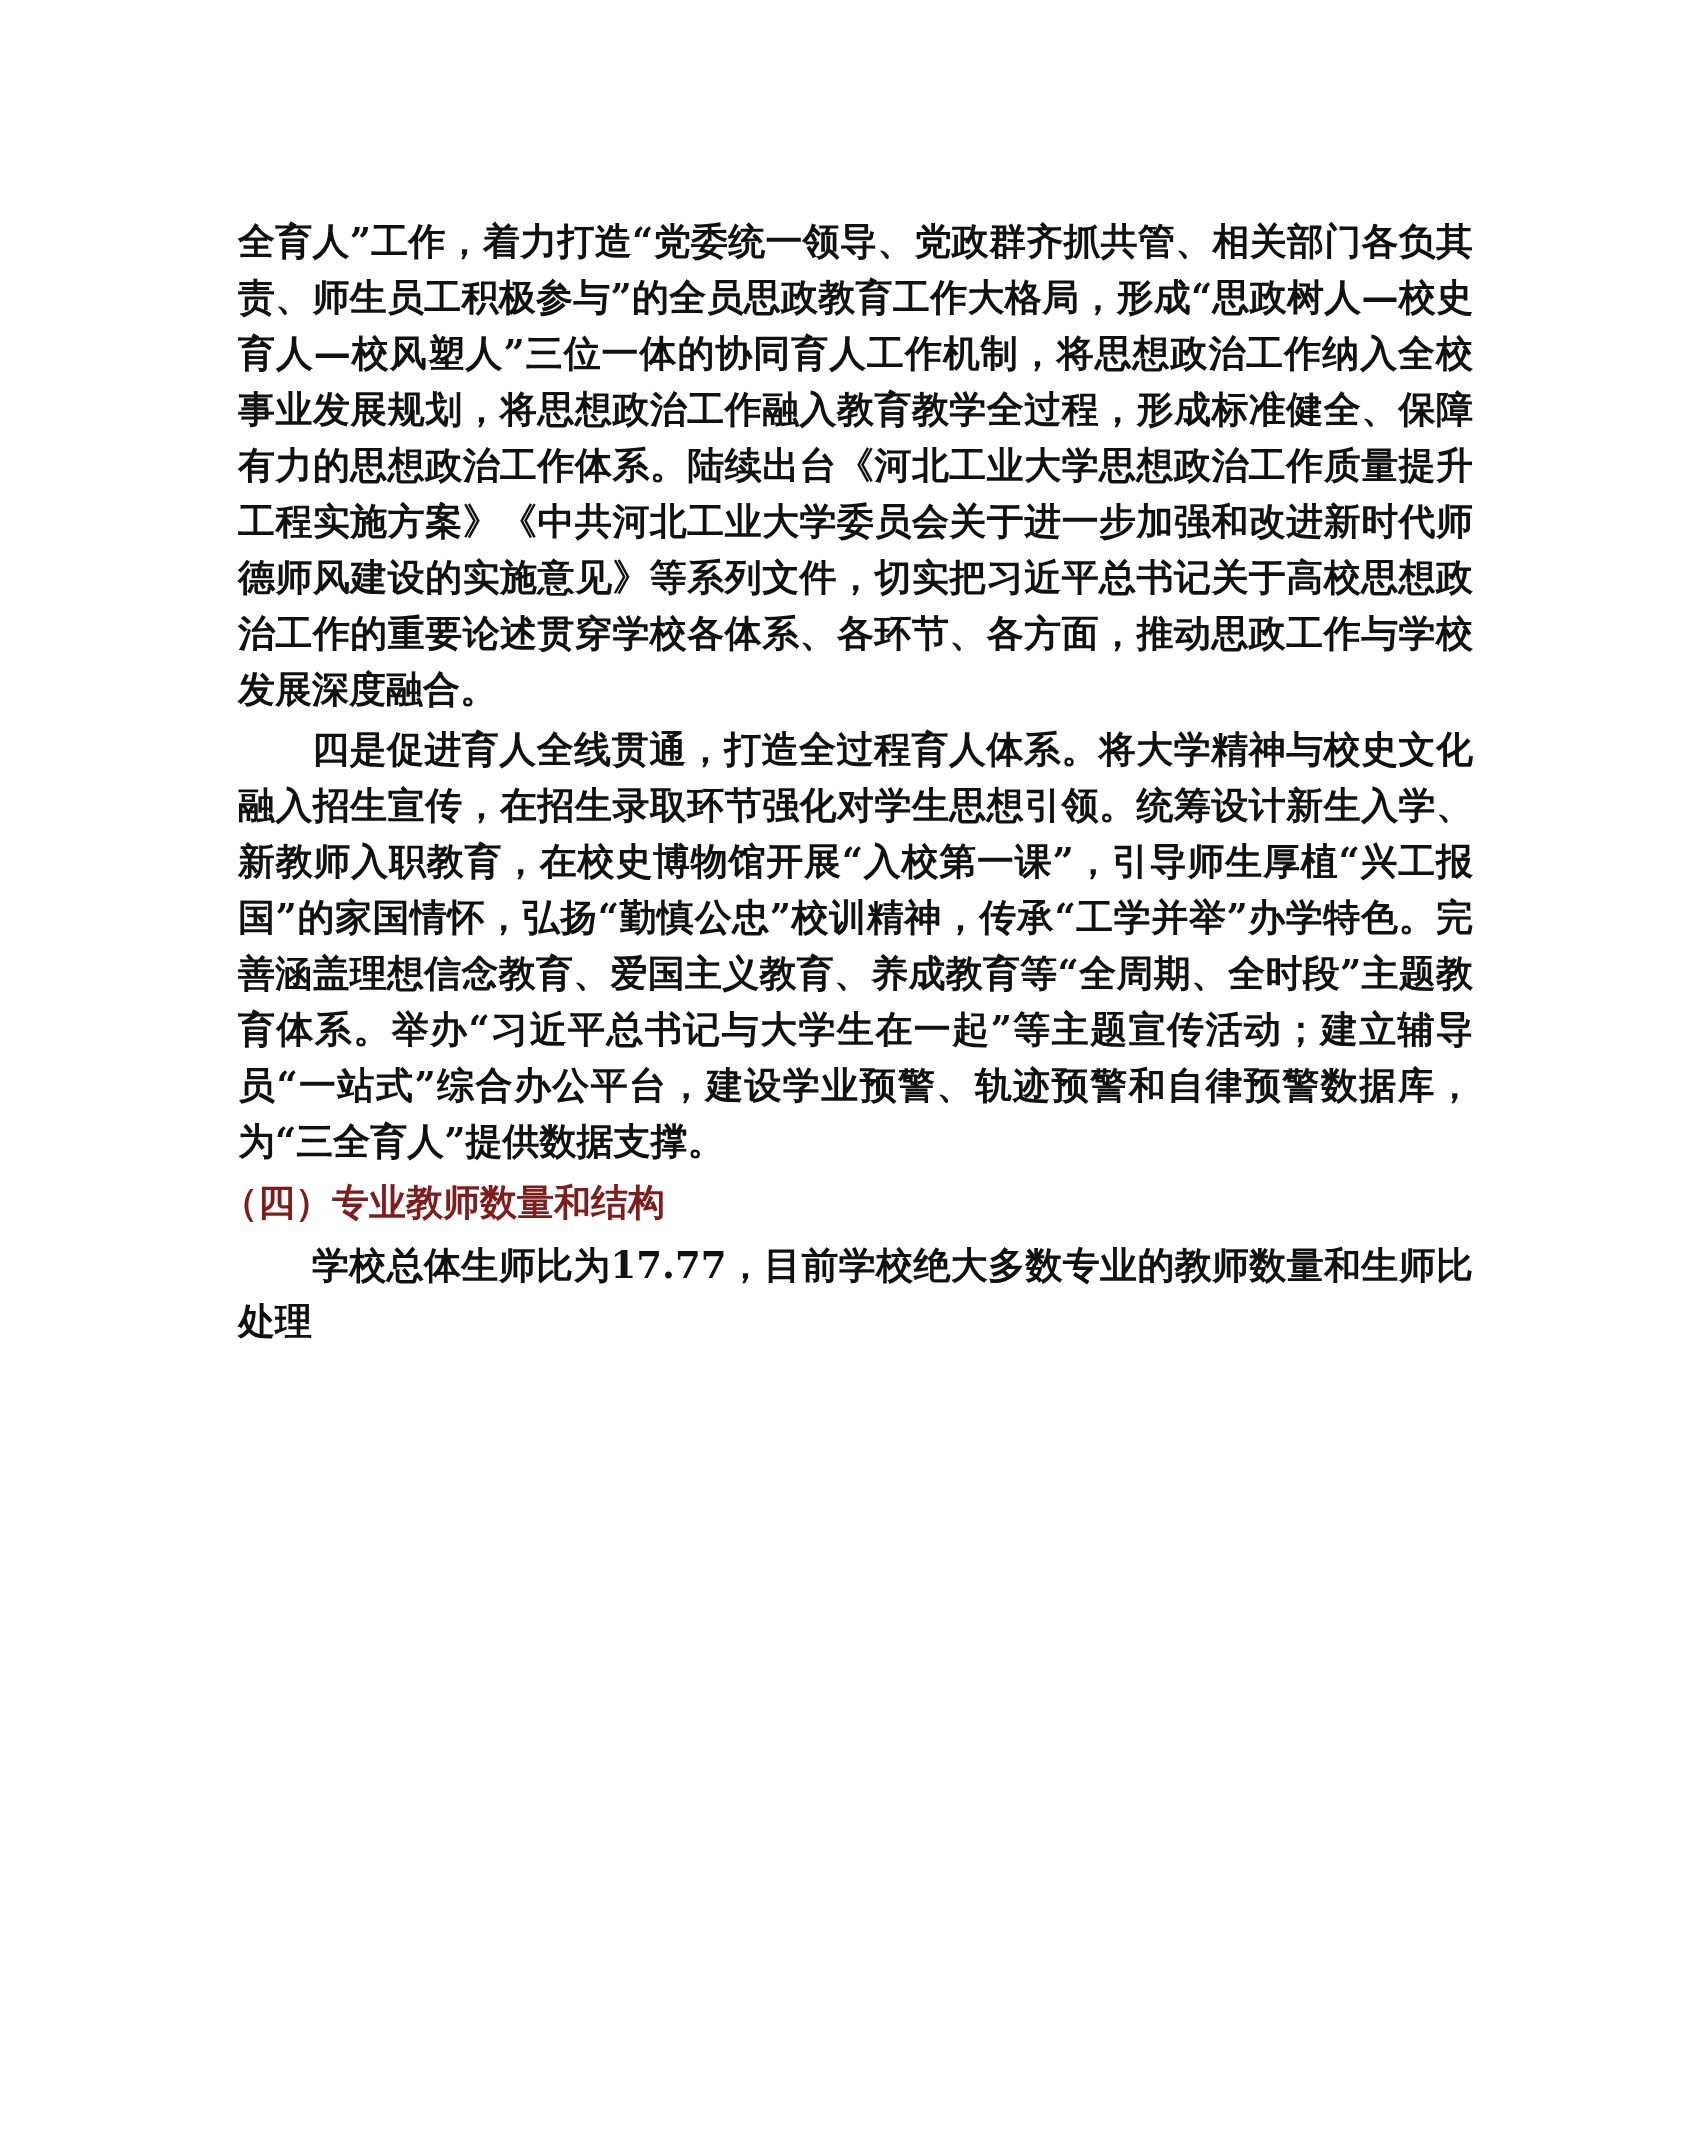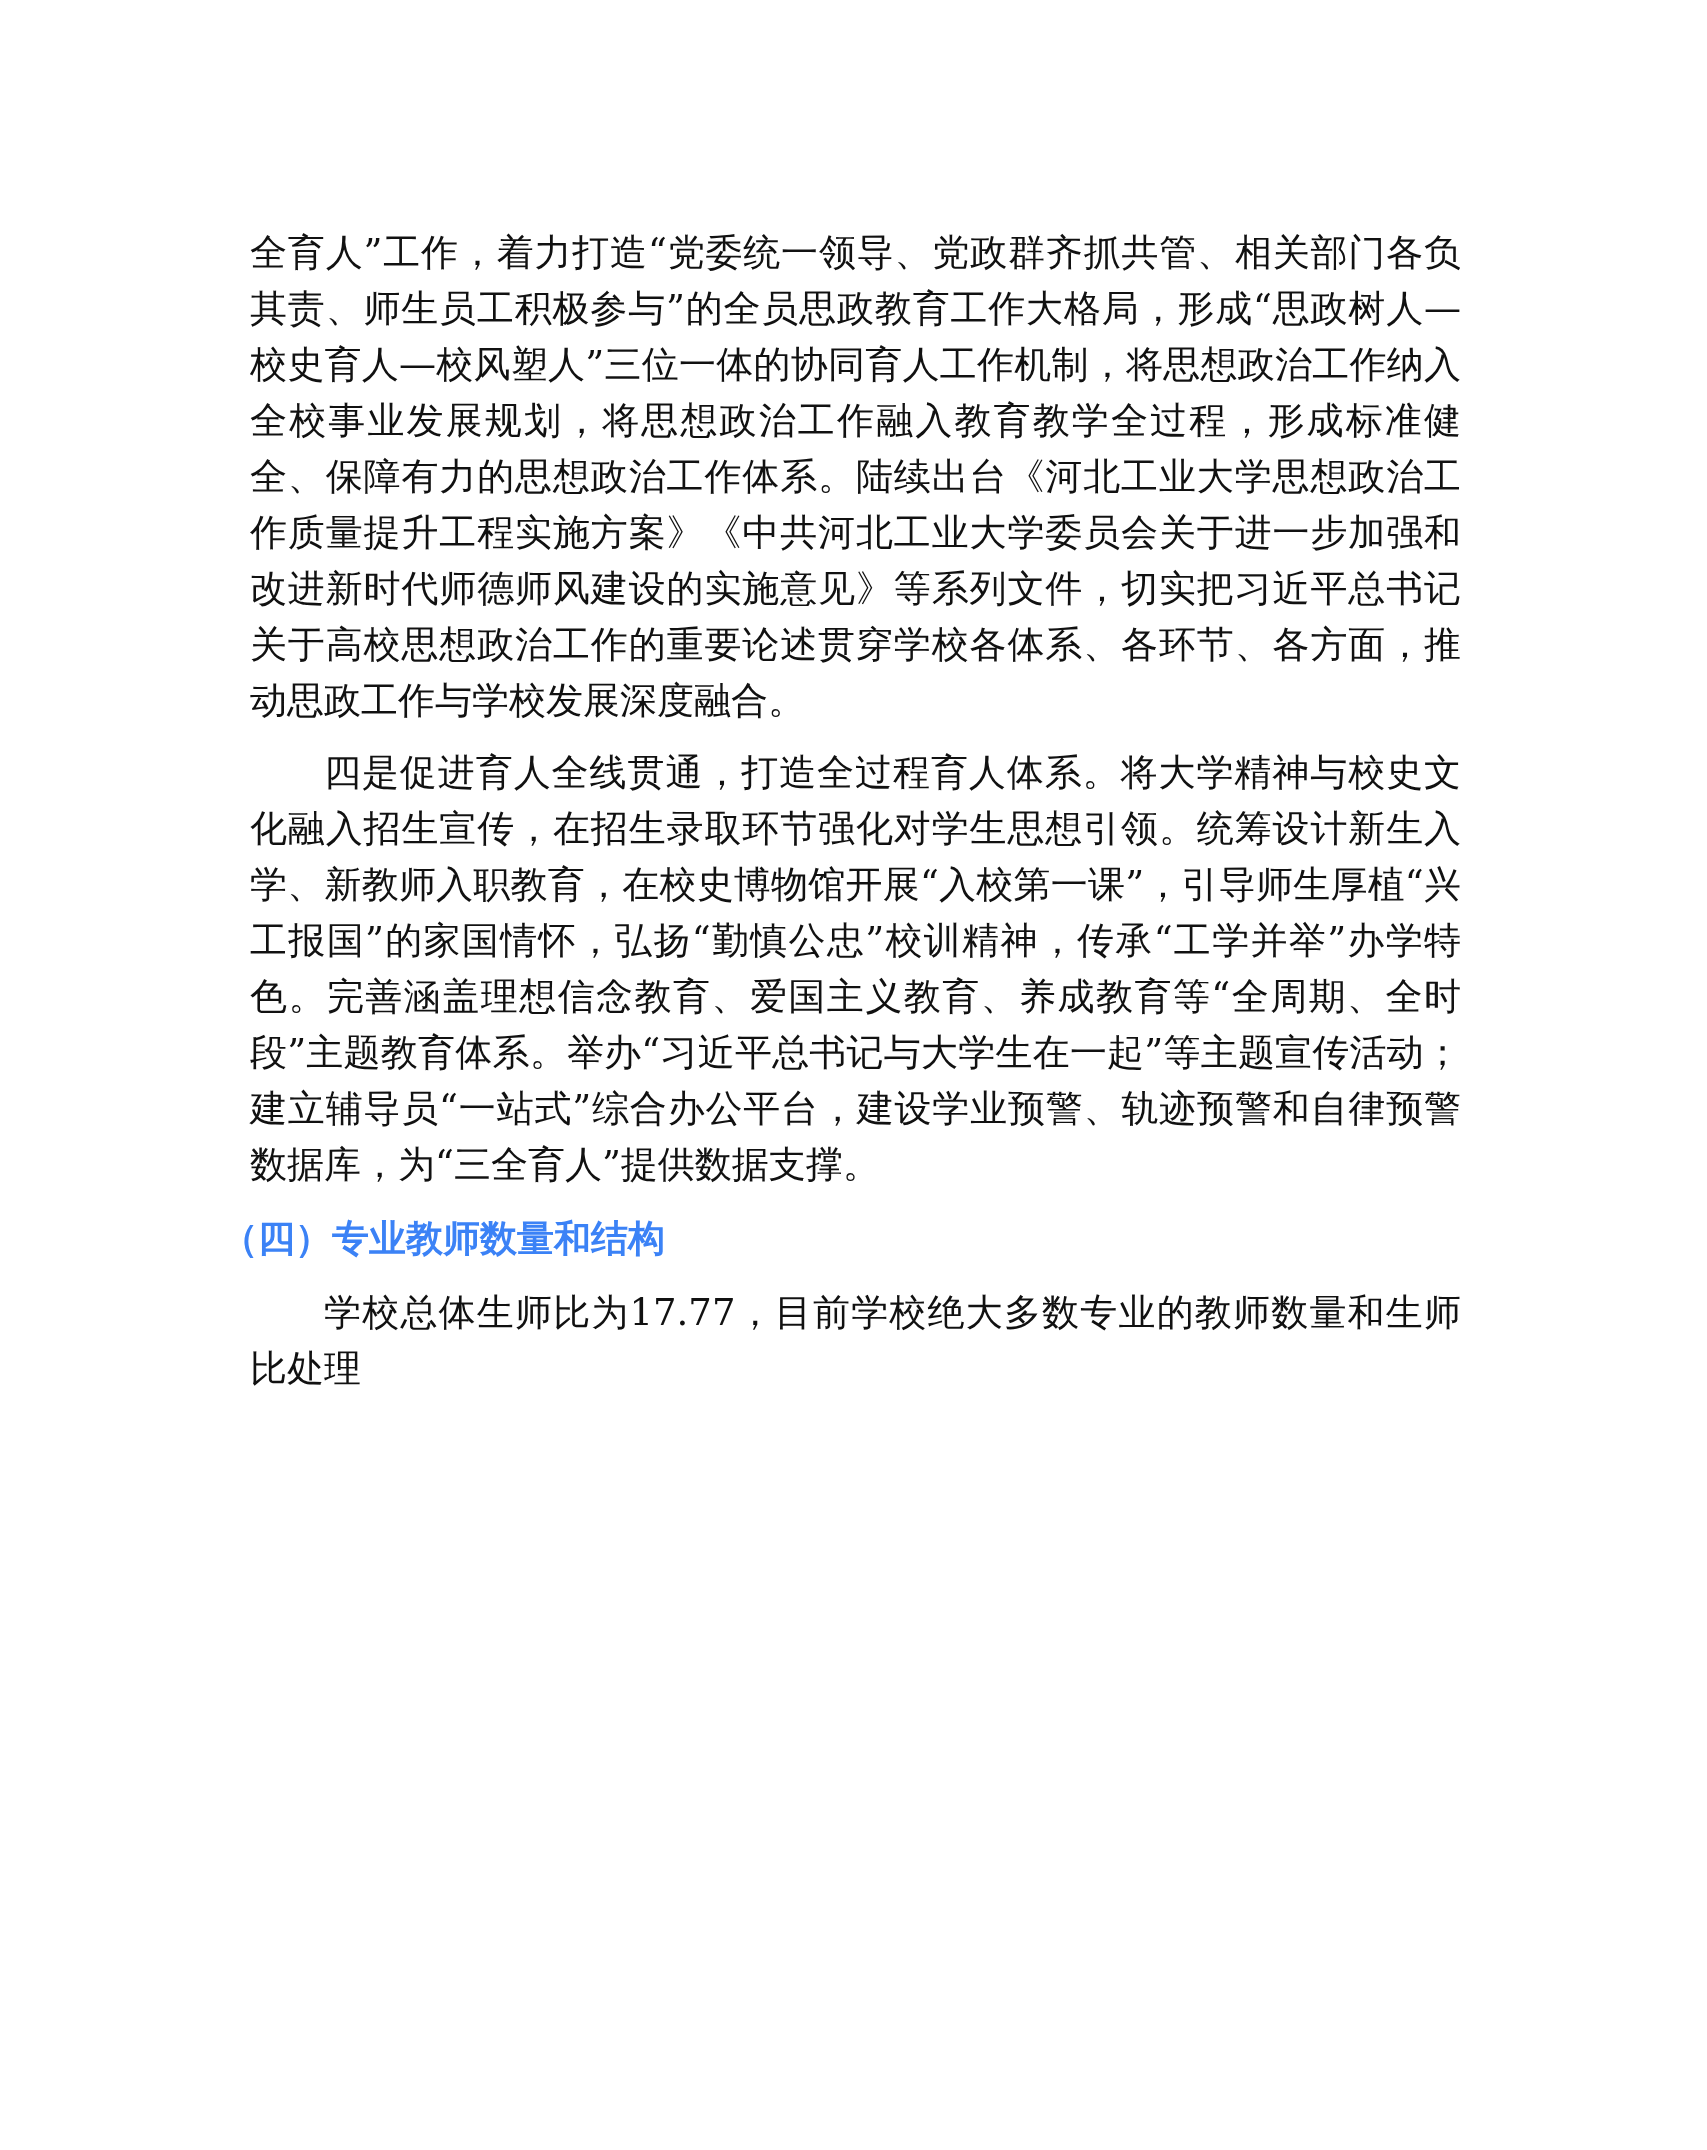--- a/index.html
+++ b/index.html
@@ -10,33 +10,33 @@
     top: 209px;
     width: 1243px;
     font-family: "DejaVu Serif", "Liberation Serif", serif;
     font-size: 37px;
     line-height: 56px;
     color: #111111;
     text-align: justify;
     text-justify: inter-character;
     letter-spacing: 0px;
   }
-  .para { margin: 16px; padding: 0; }
+  .para { margin: 4px; padding: 0; font-weight: bold; }
   .indent { text-indent: 74px; }
   .heading {
     margin: 16px;
     padding: 0;
     font-family: "DejaVu Sans", "Liberation Sans", sans-serif;
     font-weight: bold;
     font-size: 37px;
     line-height: 60px;
     margin-left: -13px;
     margin-top: 1.7px;
     margin-bottom: 2.6px;
-    color: #3b82f6;
+    color: #7f1d1d;
   }
 </style>
 </head>
 <body>
 
 <div class="page">
   <p class="para">全育人”工作，着力打造“党委统一领导、党政群齐抓共管、相关部门各负其责、师生员工积极参与”的全员思政教育工作大格局，形成“思政树人—校史育人—校风塑人”三位一体的协同育人工作机制，将思想政治工作纳入全校事业发展规划，将思想政治工作融入教育教学全过程，形成标准健全、保障有力的思想政治工作体系。陆续出台《河北工业大学思想政治工作质量提升工程实施方案》《中共河北工业大学委员会关于进一步加强和改进新时代师德师风建设的实施意见》等系列文件，切实把习近平总书记关于高校思想政治工作的重要论述贯穿学校各体系、各环节、各方面，推动思政工作与学校发展深度融合。</p>
   <p class="para indent">四是促进育人全线贯通，打造全过程育人体系。将大学精神与校史文化融入招生宣传，在招生录取环节强化对学生思想引领。统筹设计新生入学、新教师入职教育，在校史博物馆开展“入校第一课”，引导师生厚植“兴工报国”的家国情怀，弘扬“勤慎公忠”校训精神，传承“工学并举”办学特色。完善涵盖理想信念教育、爱国主义教育、养成教育等“全周期、全时段”主题教育体系。举办“习近平总书记与大学生在一起”等主题宣传活动；建立辅导员“一站式”综合办公平台，建设学业预警、轨迹预警和自律预警数据库，为“三全育人”提供数据支撑。</p>
   <h2 class="heading">（四）专业教师数量和结构</h2>
   <p class="para indent">学校总体生师比为17.77，目前学校绝大多数专业的教师数量和生师比处理</p>

